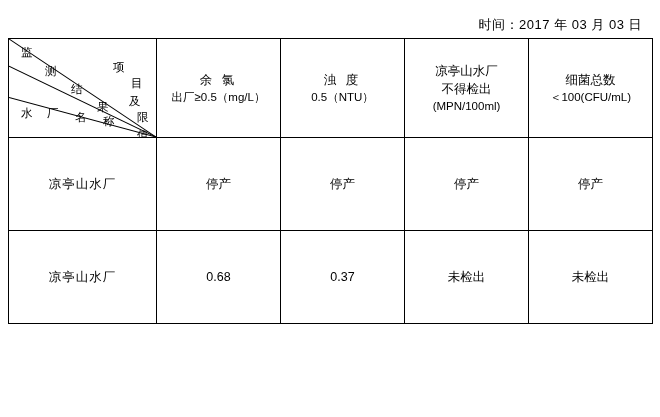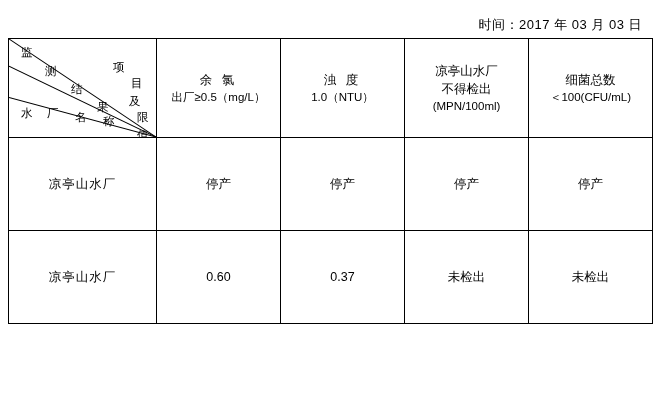--- a/index.html
+++ b/index.html
@@ -134,21 +134,21 @@
             <span class="lbl" style="left:94px; top:76px;">称</span>
           </td>
 
           <td>
             <span class="hdr-line sp">余 氯</span>
             <span class="hdr-line hdr-small">出厂≥0.5（mg/L）</span>
           </td>
 
           <td>
             <span class="hdr-line sp">浊 度</span>
-            <span class="hdr-line hdr-small">1.0（NTU）</span>
+            <span class="hdr-line hdr-small">0.5（NTU）</span>
           </td>
 
           <td>
             <span class="hdr-line">凉亭山水厂</span>
             <span class="hdr-line">不得检出</span>
             <span class="hdr-line hdr-small">(MPN/100ml)</span>
           </td>
 
           <td>
             <span class="hdr-line">细菌总数</span>
@@ -159,21 +159,21 @@
         <tr class="data-row">
           <td class="plant-name">凉亭山水厂</td>
           <td class="val">停产</td>
           <td class="val">停产</td>
           <td class="val">停产</td>
           <td class="val">停产</td>
         </tr>
 
         <tr class="data-row">
           <td class="plant-name">凉亭山水厂</td>
-          <td class="val">0.60</td>
+          <td class="val">0.68</td>
           <td class="val">0.37</td>
           <td class="val">未检出</td>
           <td class="val">未检出</td>
         </tr>
 
       </tbody>
     </table>
   </div>
 
 </div>

